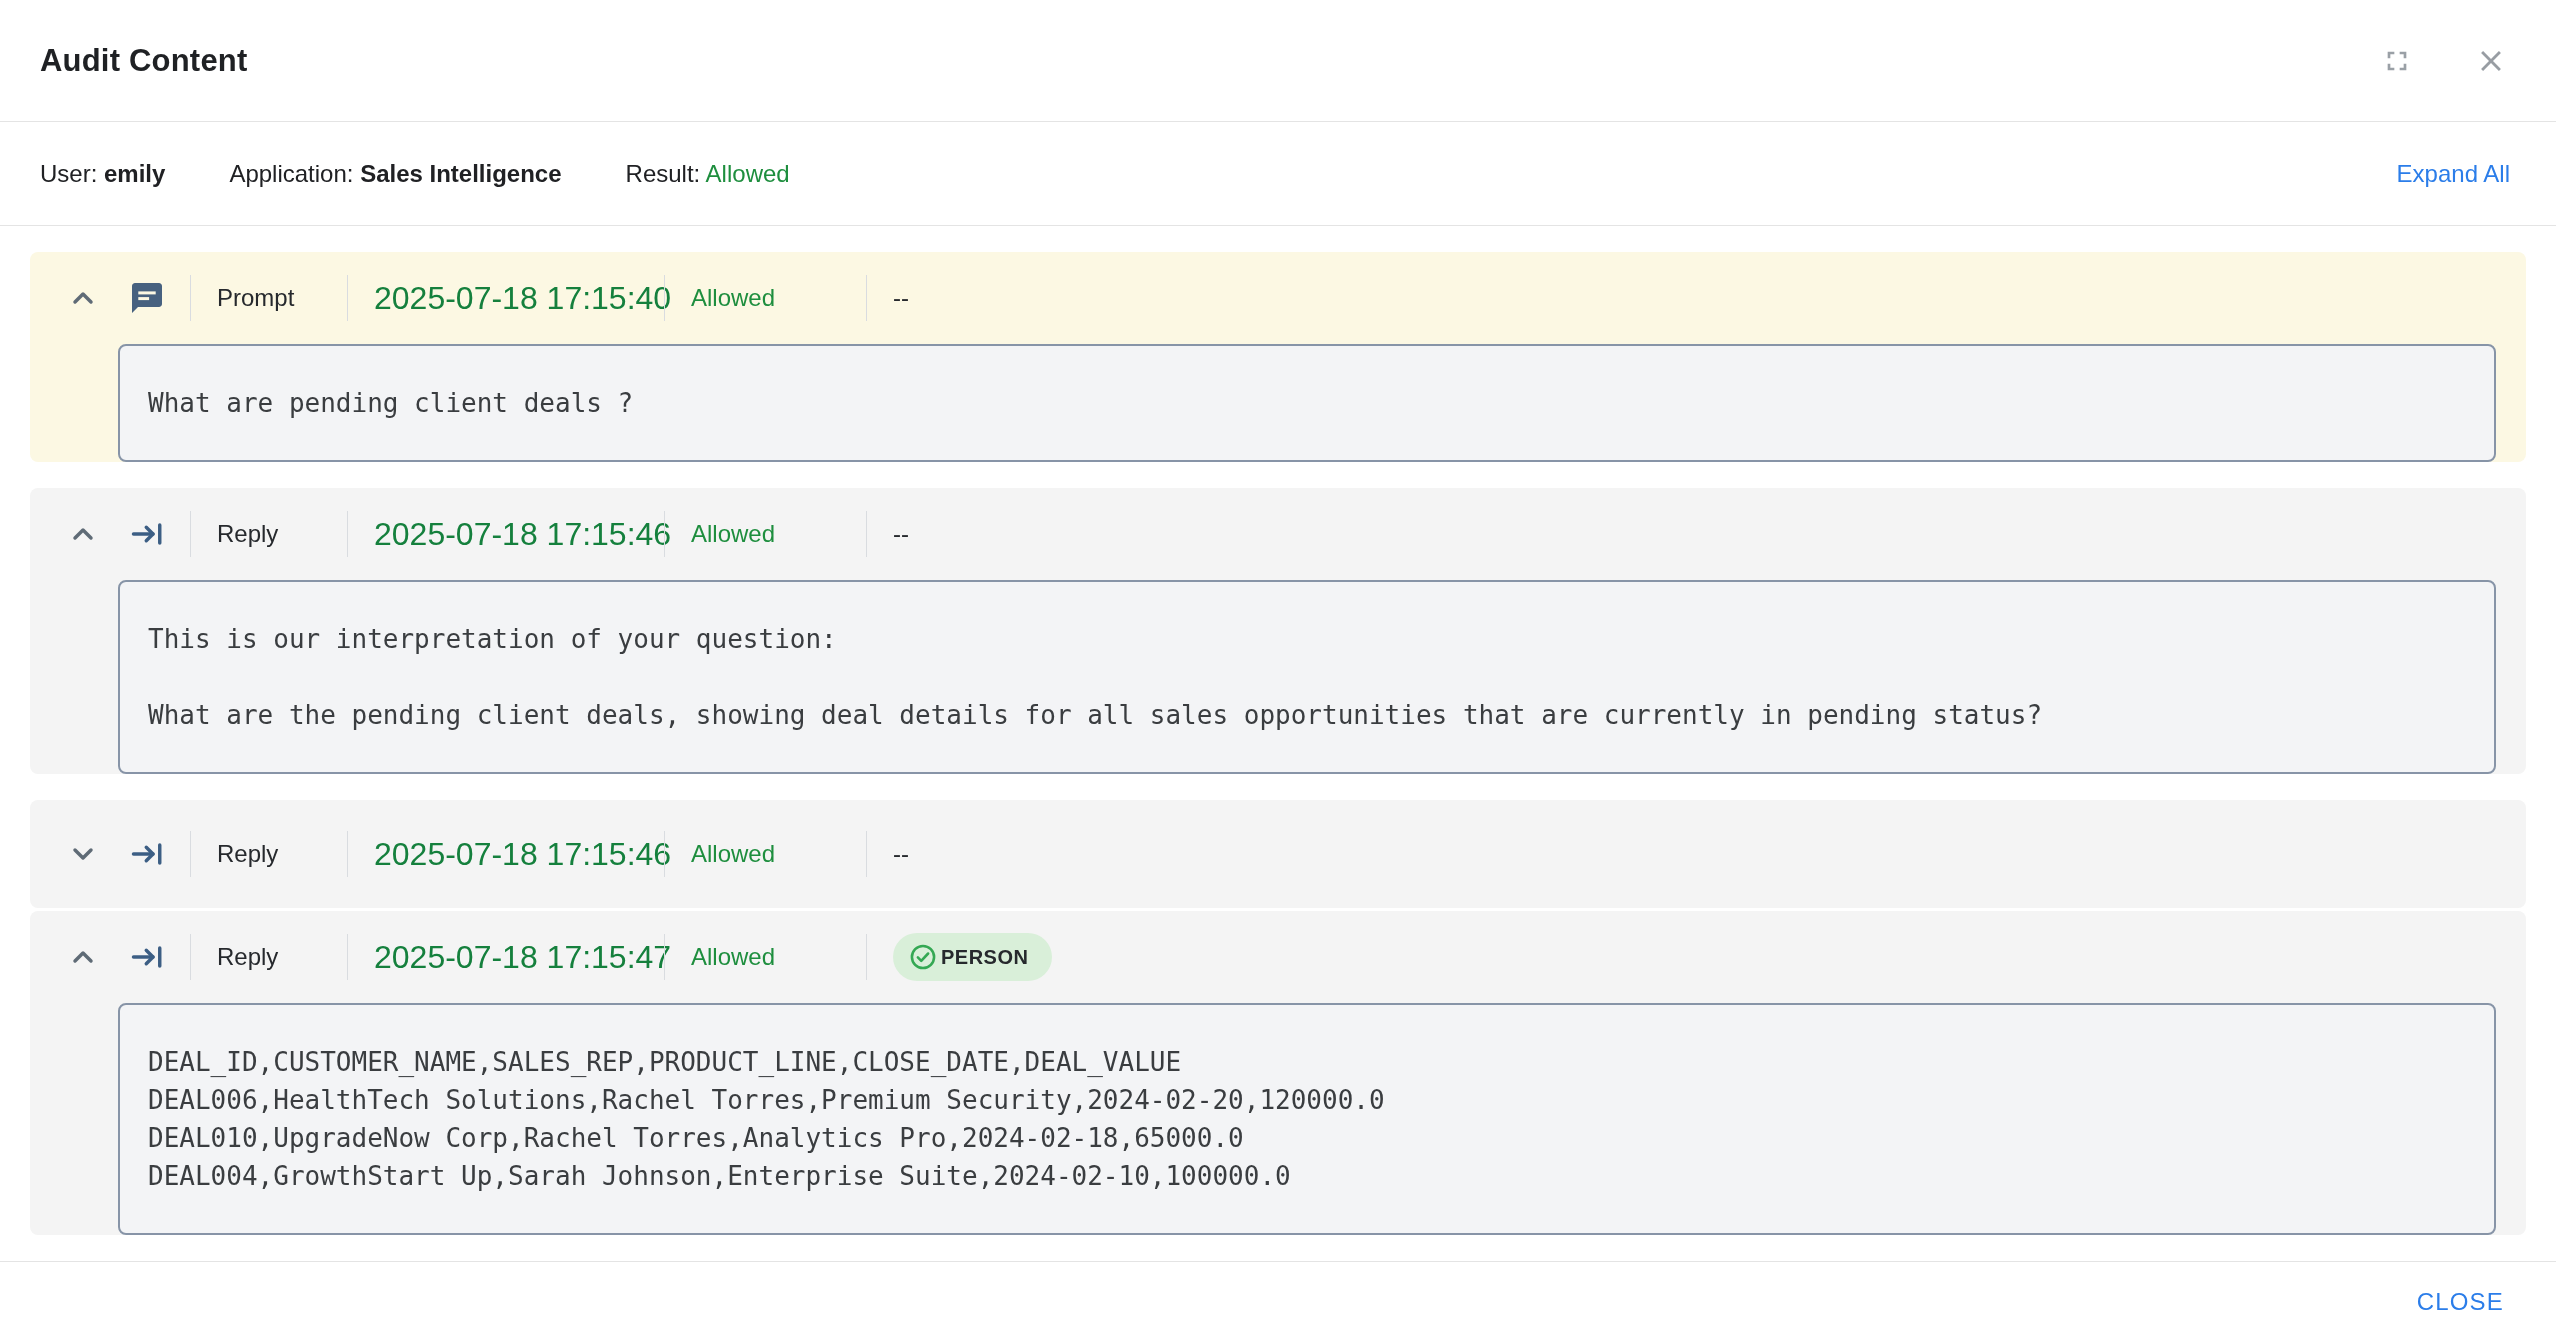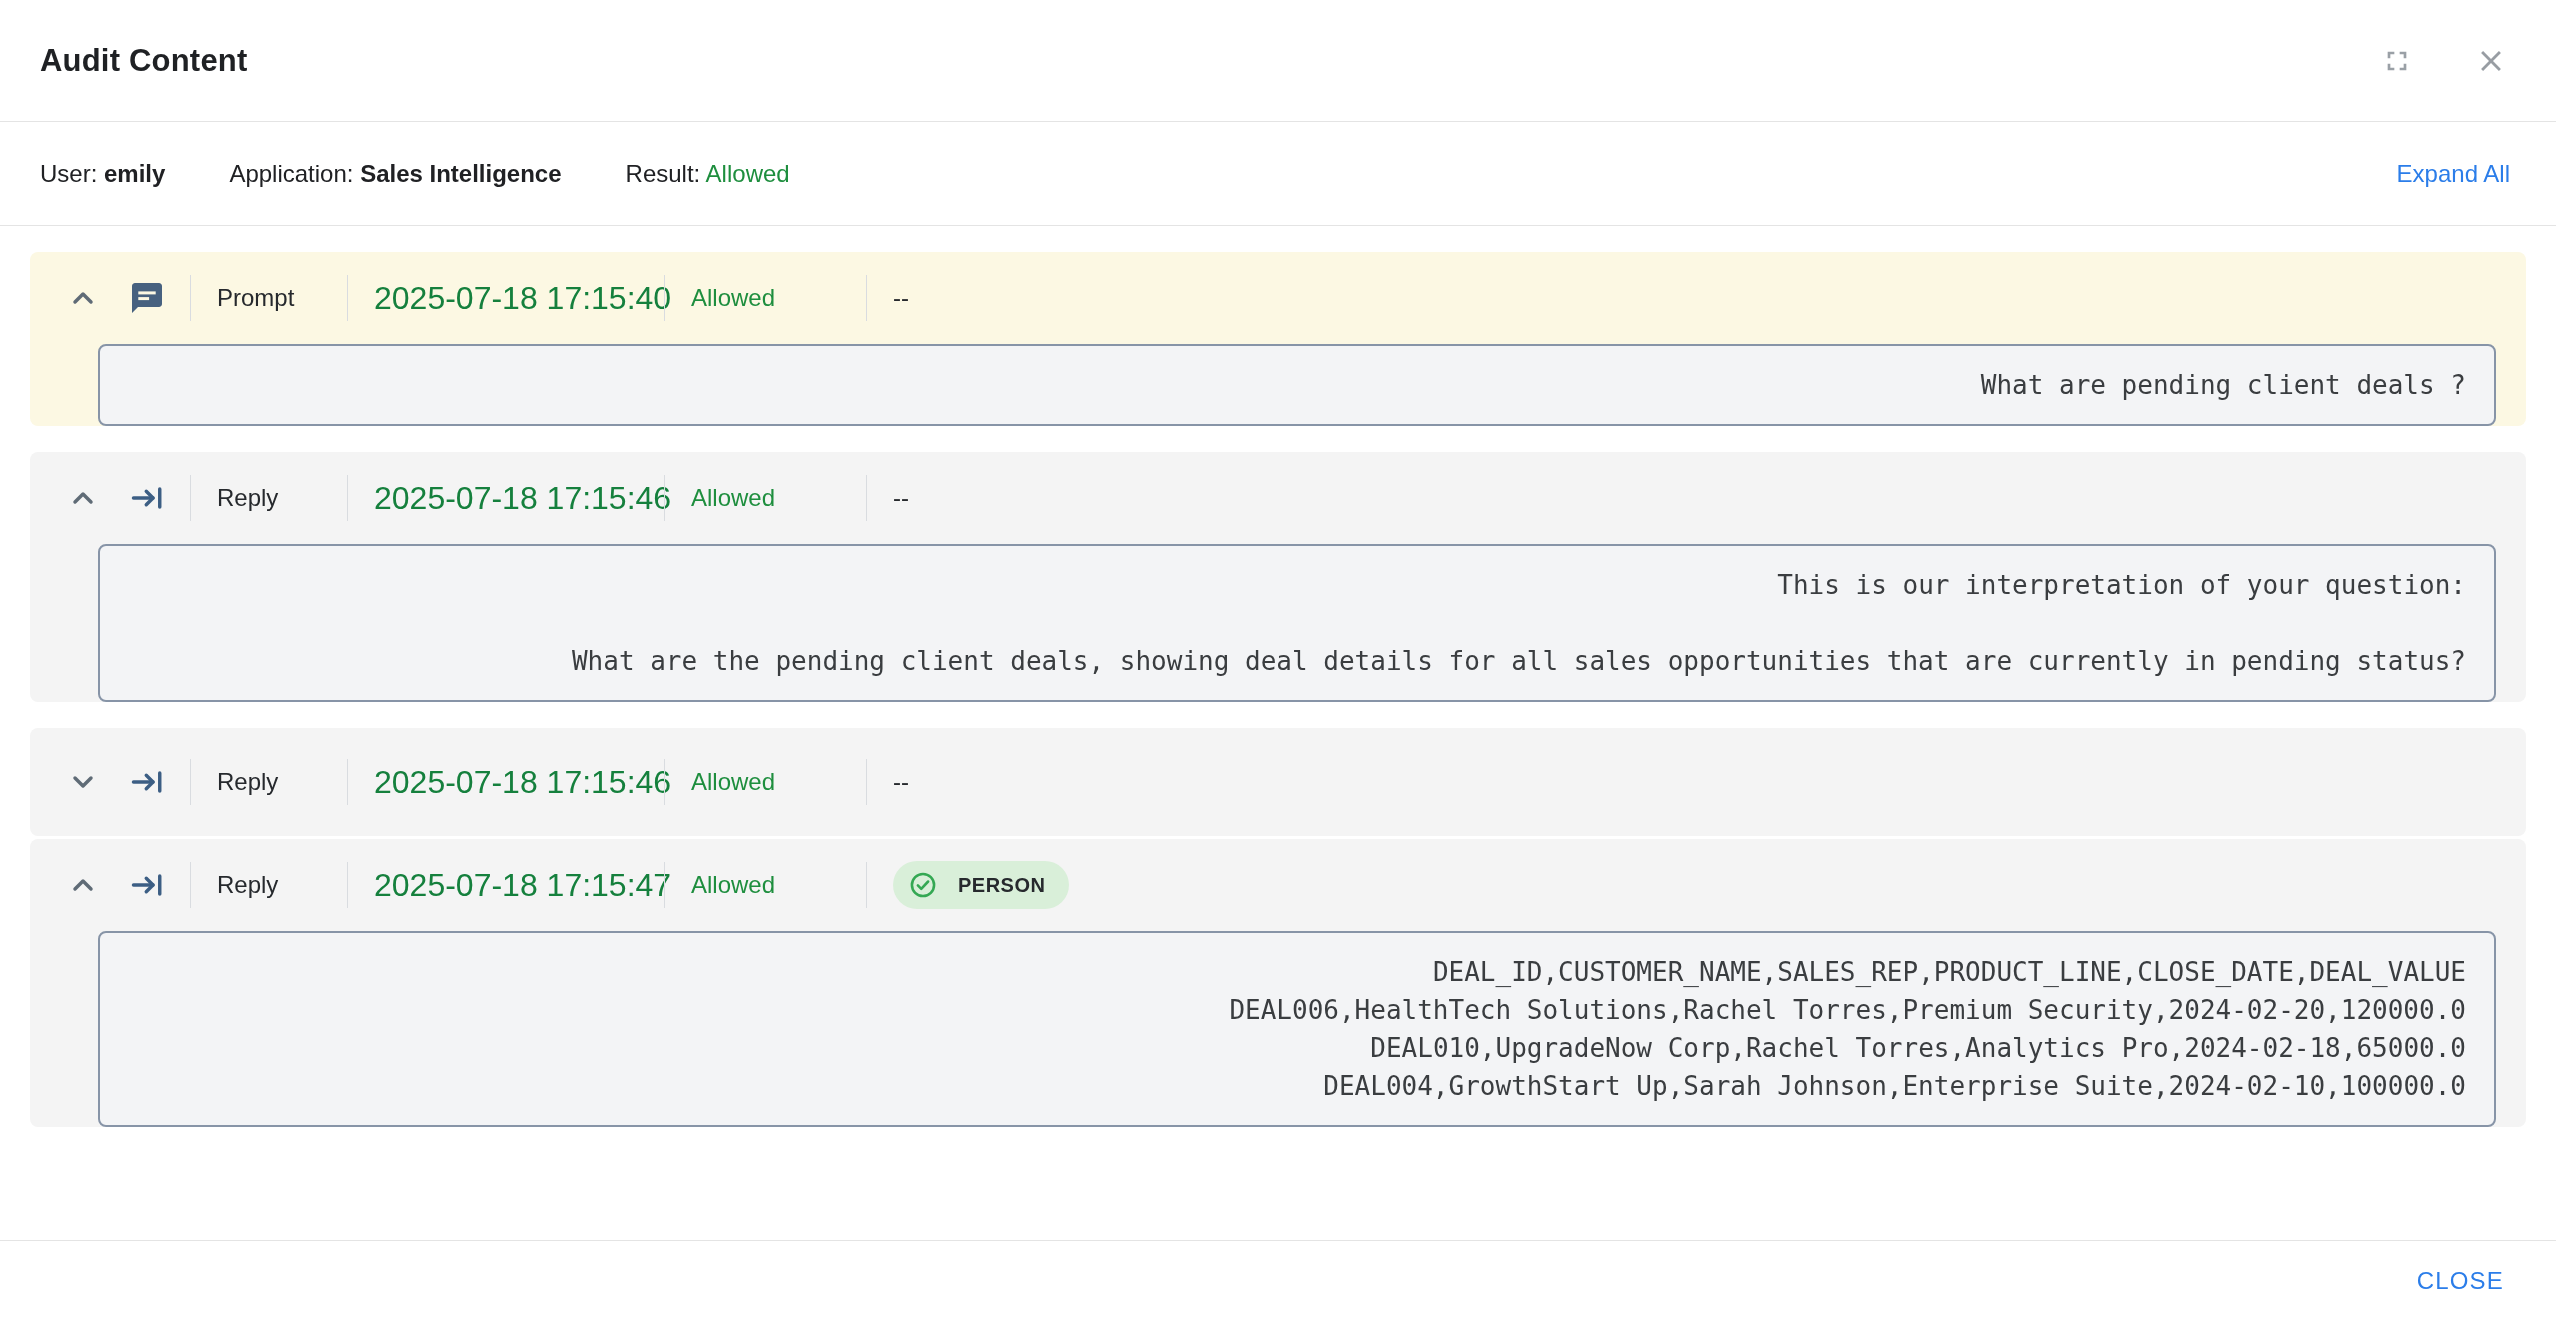--- a/index.html
+++ b/index.html
@@ -48,35 +48,34 @@
   .entry-header { display: flex; align-items: center; height: 92px; padding: 0 30px 0 36px; }
   .entry.collapsed .entry-header { height: 108px; }
   .chev-btn { width: 34px; height: 34px; border: none; background: transparent; padding: 0; cursor: pointer; margin-right: 28px; flex: none; display:flex; align-items:center; justify-content:center; }
   .type-ico { width: 38px; height: 38px; flex: none; margin-right: 24px; display:flex; align-items:center; justify-content:center; }
   .vdiv { width: 1px; height: 46px; background: #d9dce0; flex: none; }
   .col-kind { width: 156px; padding-left: 26px; font-size: 24px; color: #26292d; flex: none; }
   .col-ts { width: 316px; padding-left: 26px; font-size: 32px; color: #15803d; flex: none; white-space: nowrap; }
   .col-status { width: 201px; padding-left: 26px; font-size: 24px; color: #1e8e3e; flex: none; }
   .col-tag { padding-left: 26px; font-size: 24px; color: #26292d; display: flex; align-items: center; }
   .badge {
-    display: inline-flex; align-items: center; gap: 21px;
+    display: inline-flex; align-items: center; gap: 4px;
     background: #d9efd9; border-radius: 999px; padding: 10px 24px 10px 16px;
     font-size: 20px; font-weight: 700; letter-spacing: .5px; color: #26292d;
   }
   .badge svg { display: block; }
   .content-box {
-    margin: 0 30px 26px 68px;
+    margin: 0 30px 26px 88px;
     background: #f3f4f6;
     border: 2px solid #8794a7;
     border-radius: 8px;
-    padding: 20px 28px;
+    padding: 38px 28px;
     font-family: "DejaVu Sans Mono", "Liberation Mono", monospace;
     font-size: 26px; line-height: 38px; color: #3a3d40;
     white-space: pre-wrap;
-    text-align: right;
   }
 
   
   .spacer { flex: 1; }
   .footer {
     flex: none; height: 80px;
     border-top: 1px solid #e4e4e4;
     display: flex; align-items: center; justify-content: flex-end;
     padding: 0 36px;
   }

